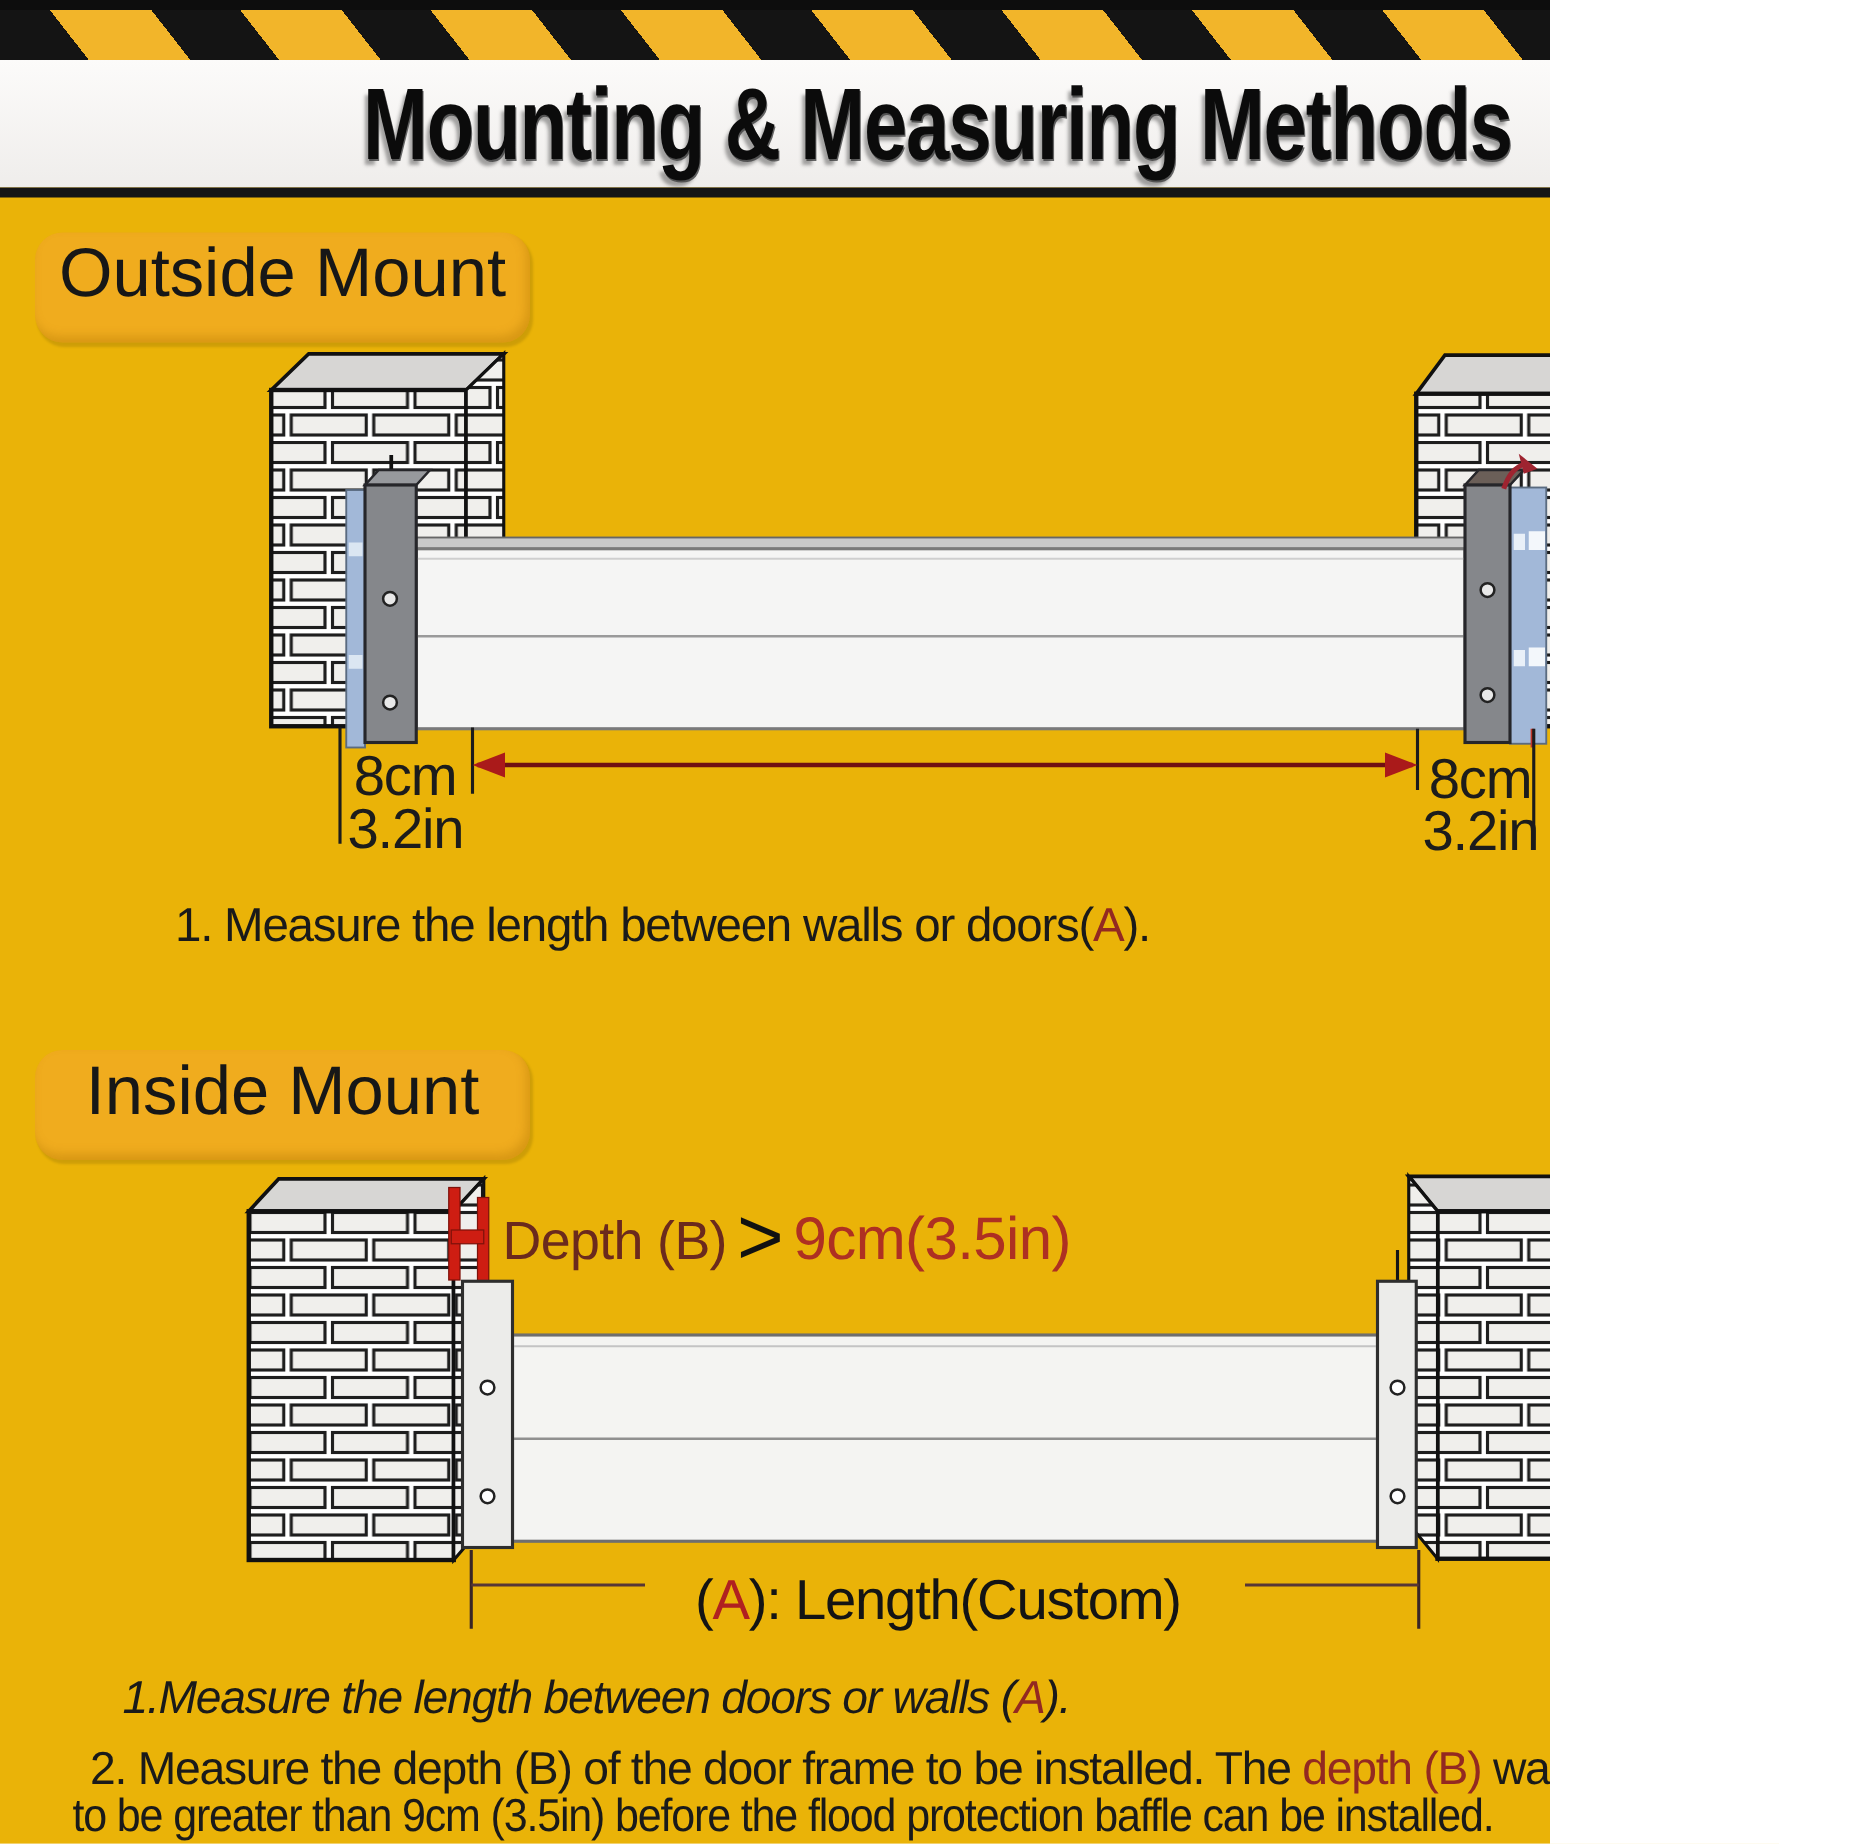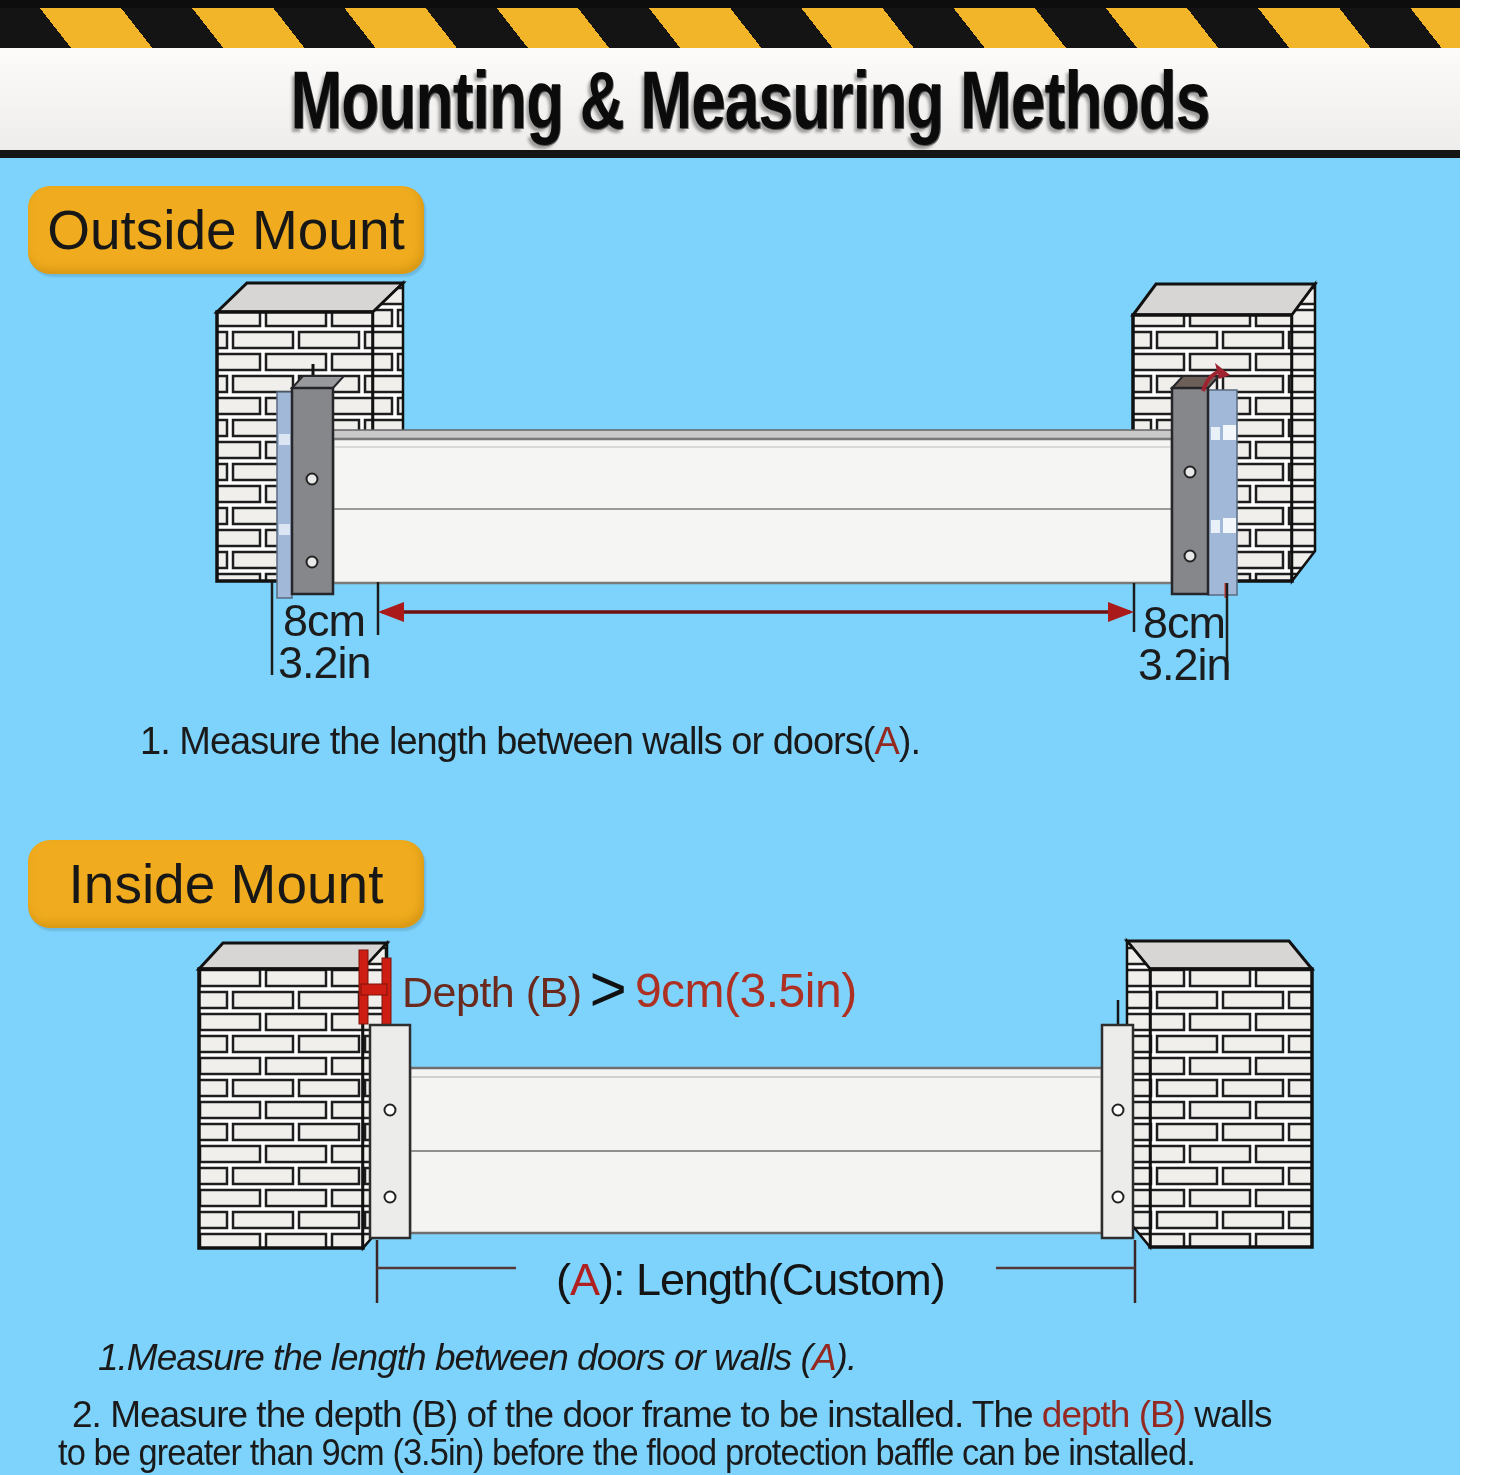--- a/index.html
+++ b/index.html
@@ -1,33 +1,33 @@
 <!DOCTYPE html>
 <html><head>
 <meta charset="utf-8">
 <style>
   html,body{margin:0;padding:0;background:#ffffff;}
-  #page{position:relative;width:1460px;height:1475px;background:#7dd3fc;overflow:hidden;
+  #page{position:relative;width:1240px;height:1475px;background:#eab308;overflow:hidden;
         font-family:"Liberation Sans","DejaVu Sans",sans-serif;color:#1a1a1a;}
 
   
   .topbar{position:absolute;left:0;top:0;width:1500px;height:8px;background:#0d0d0d;}
   .caution{position:absolute;left:0;top:8px;width:1500px;height:40px;
            background:repeating-linear-gradient(52deg,#141414 0 56px,#f2b52a 56px 120px);}
   .titleband{position:absolute;left:0;top:48px;width:1500px;height:102px;
              background:linear-gradient(#fcfbfa,#efedeb);}
   .pagetitle{position:absolute;left:0;top:52px;width:1500px;height:96px;line-height:96px;
              text-align:center;font-size:74px;font-weight:bold;letter-spacing:-1px;color:#0b0b0b;
              transform:scale(0.84,1.1);transform-origin:center;
              text-shadow:-3px 4px 3px rgba(60,60,60,0.45),1px 1px 0 #666;}
   .blackrule{position:absolute;left:0;top:150px;width:1500px;height:8px;background:#151515;}
 
   
   .badge{position:absolute;left:28px;width:396px;height:88px;background:#f0ac1e;border-radius:22px;
-         display:flex;align-items:center;justify-content:center;font-size:55px;color:#171717;
+         display:flex;justify-content:center;font-size:55px;color:#171717;
          box-shadow:inset -3px -5px 8px rgba(173,116,0,0.35),2px 3px 2px rgba(0,0,0,0.12);}
   .badge.out{top:186px;}
   .badge.in{top:840px;border-radius:22px;}
 
   
   .diag{position:absolute;left:0;z-index:1;}
   #svg-out{top:275px;}
   #svg-in{top:935px;}
 
   

